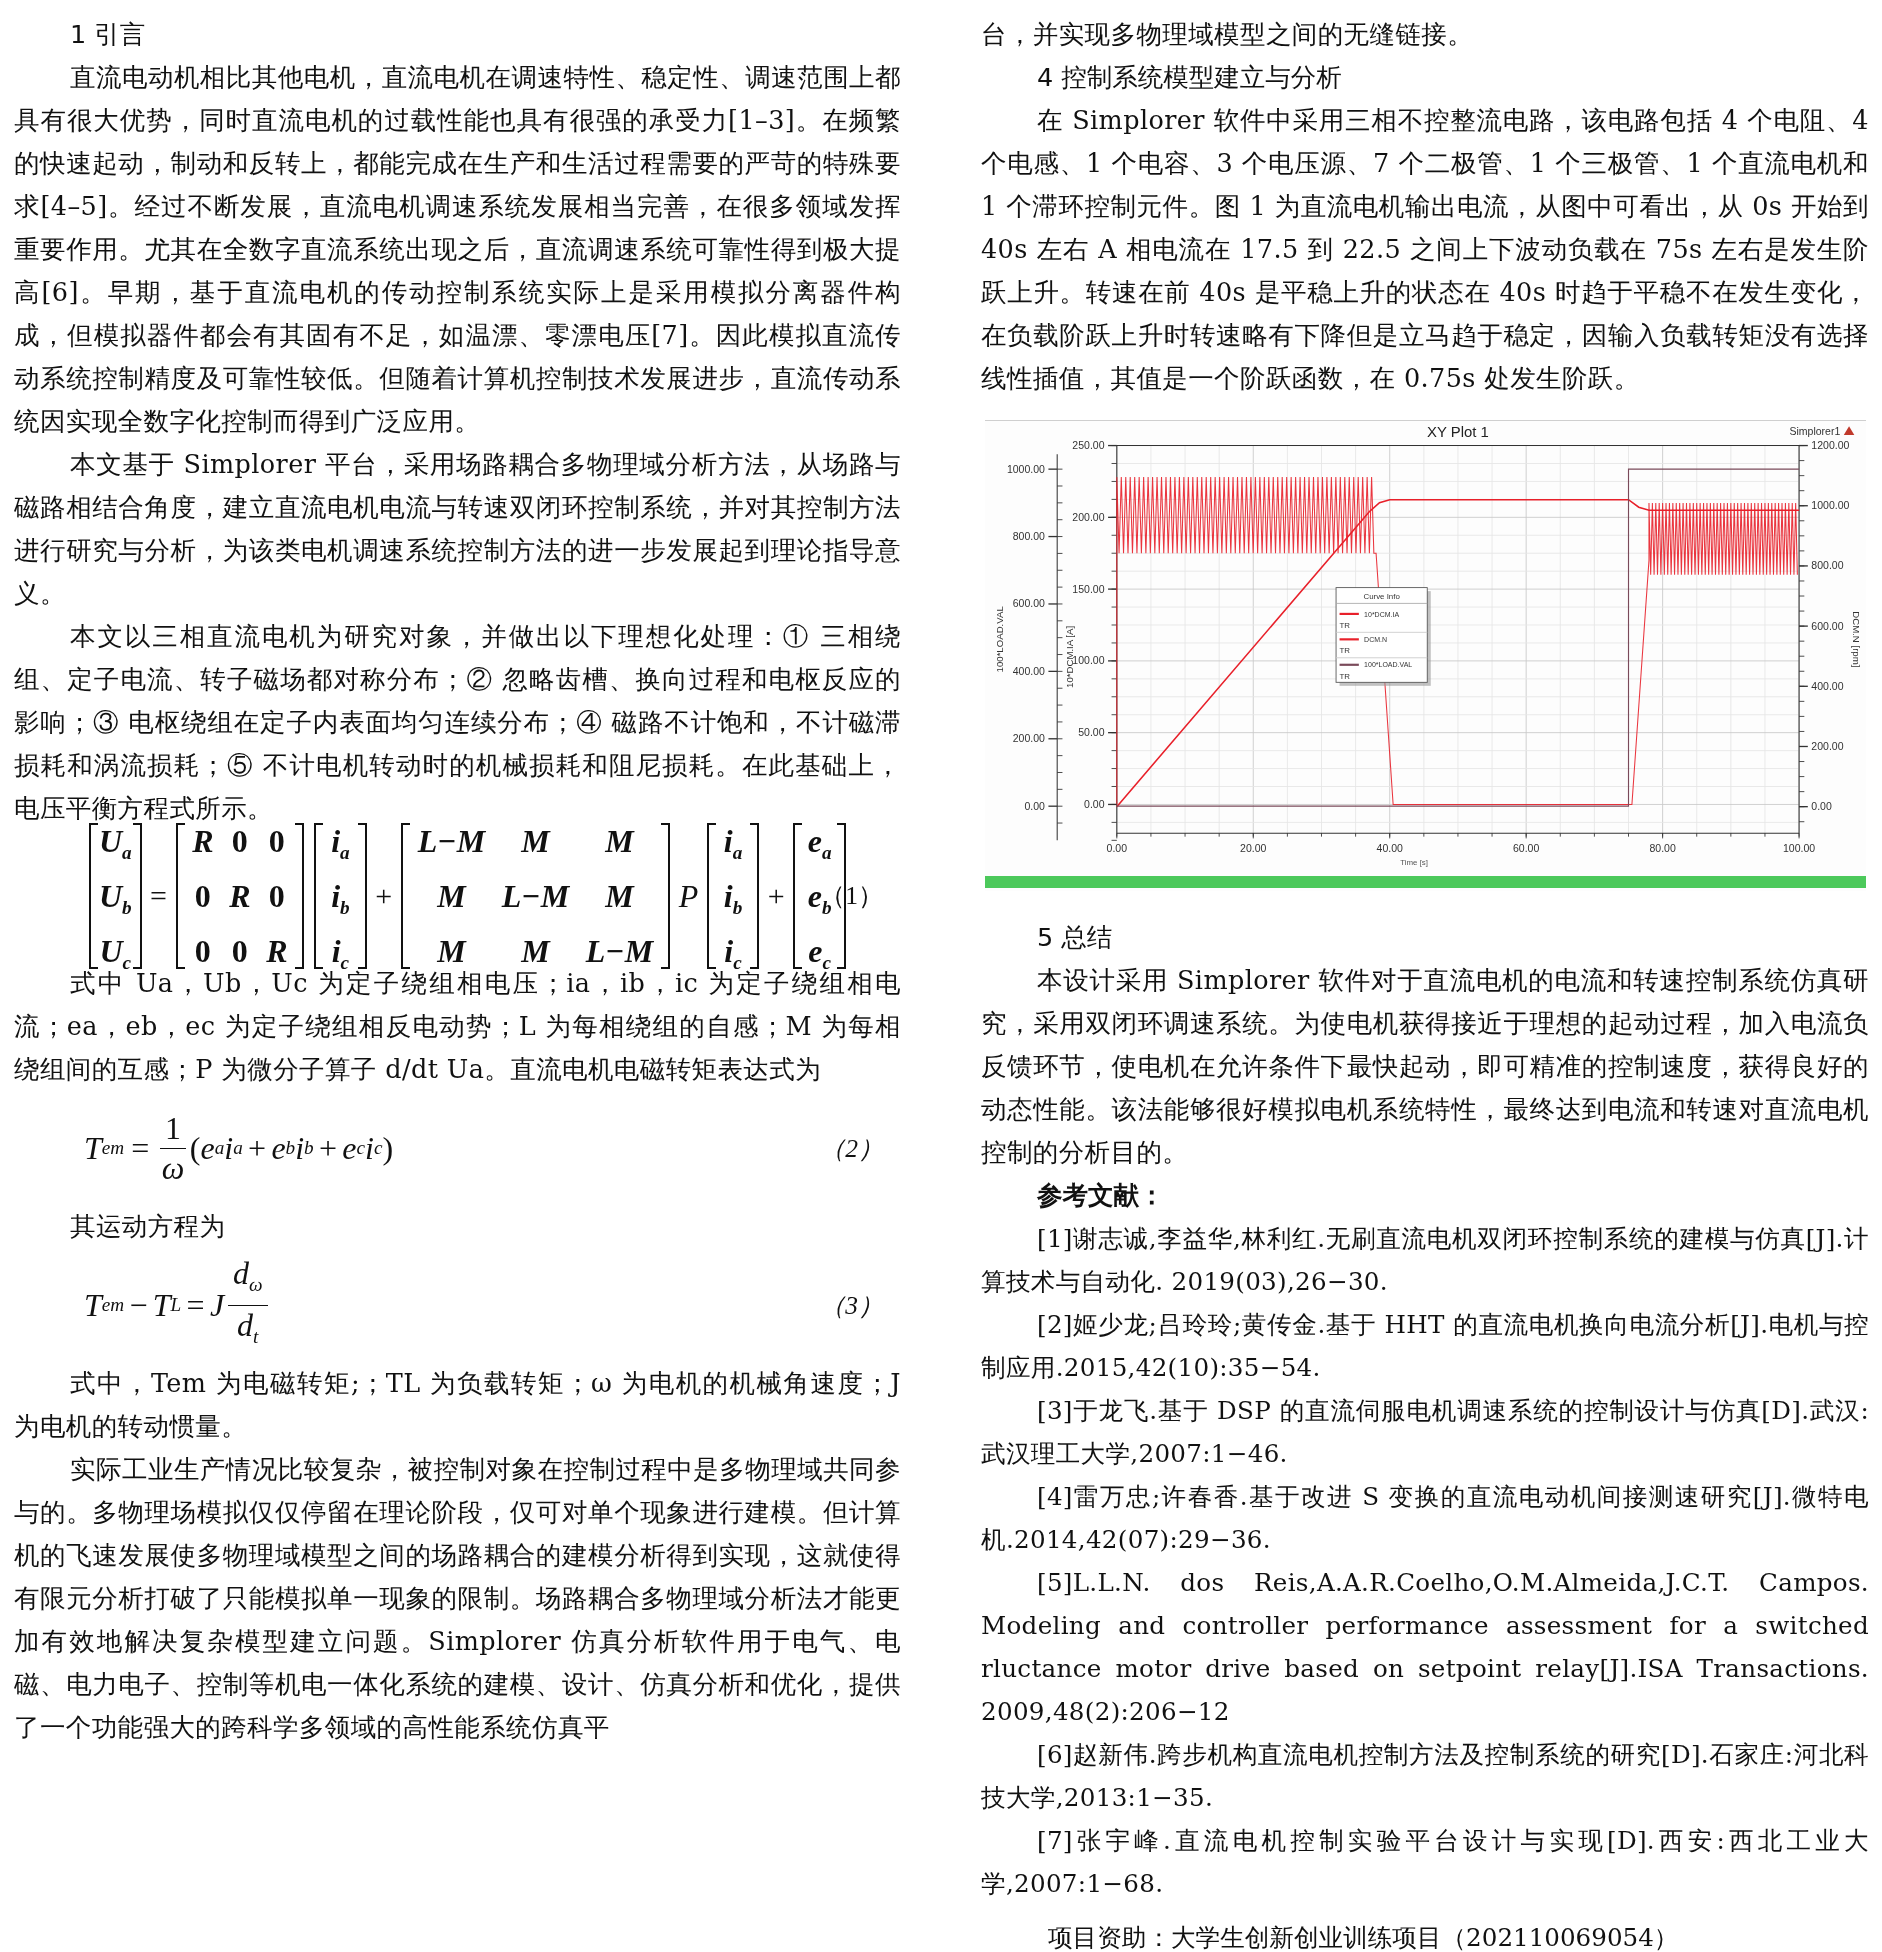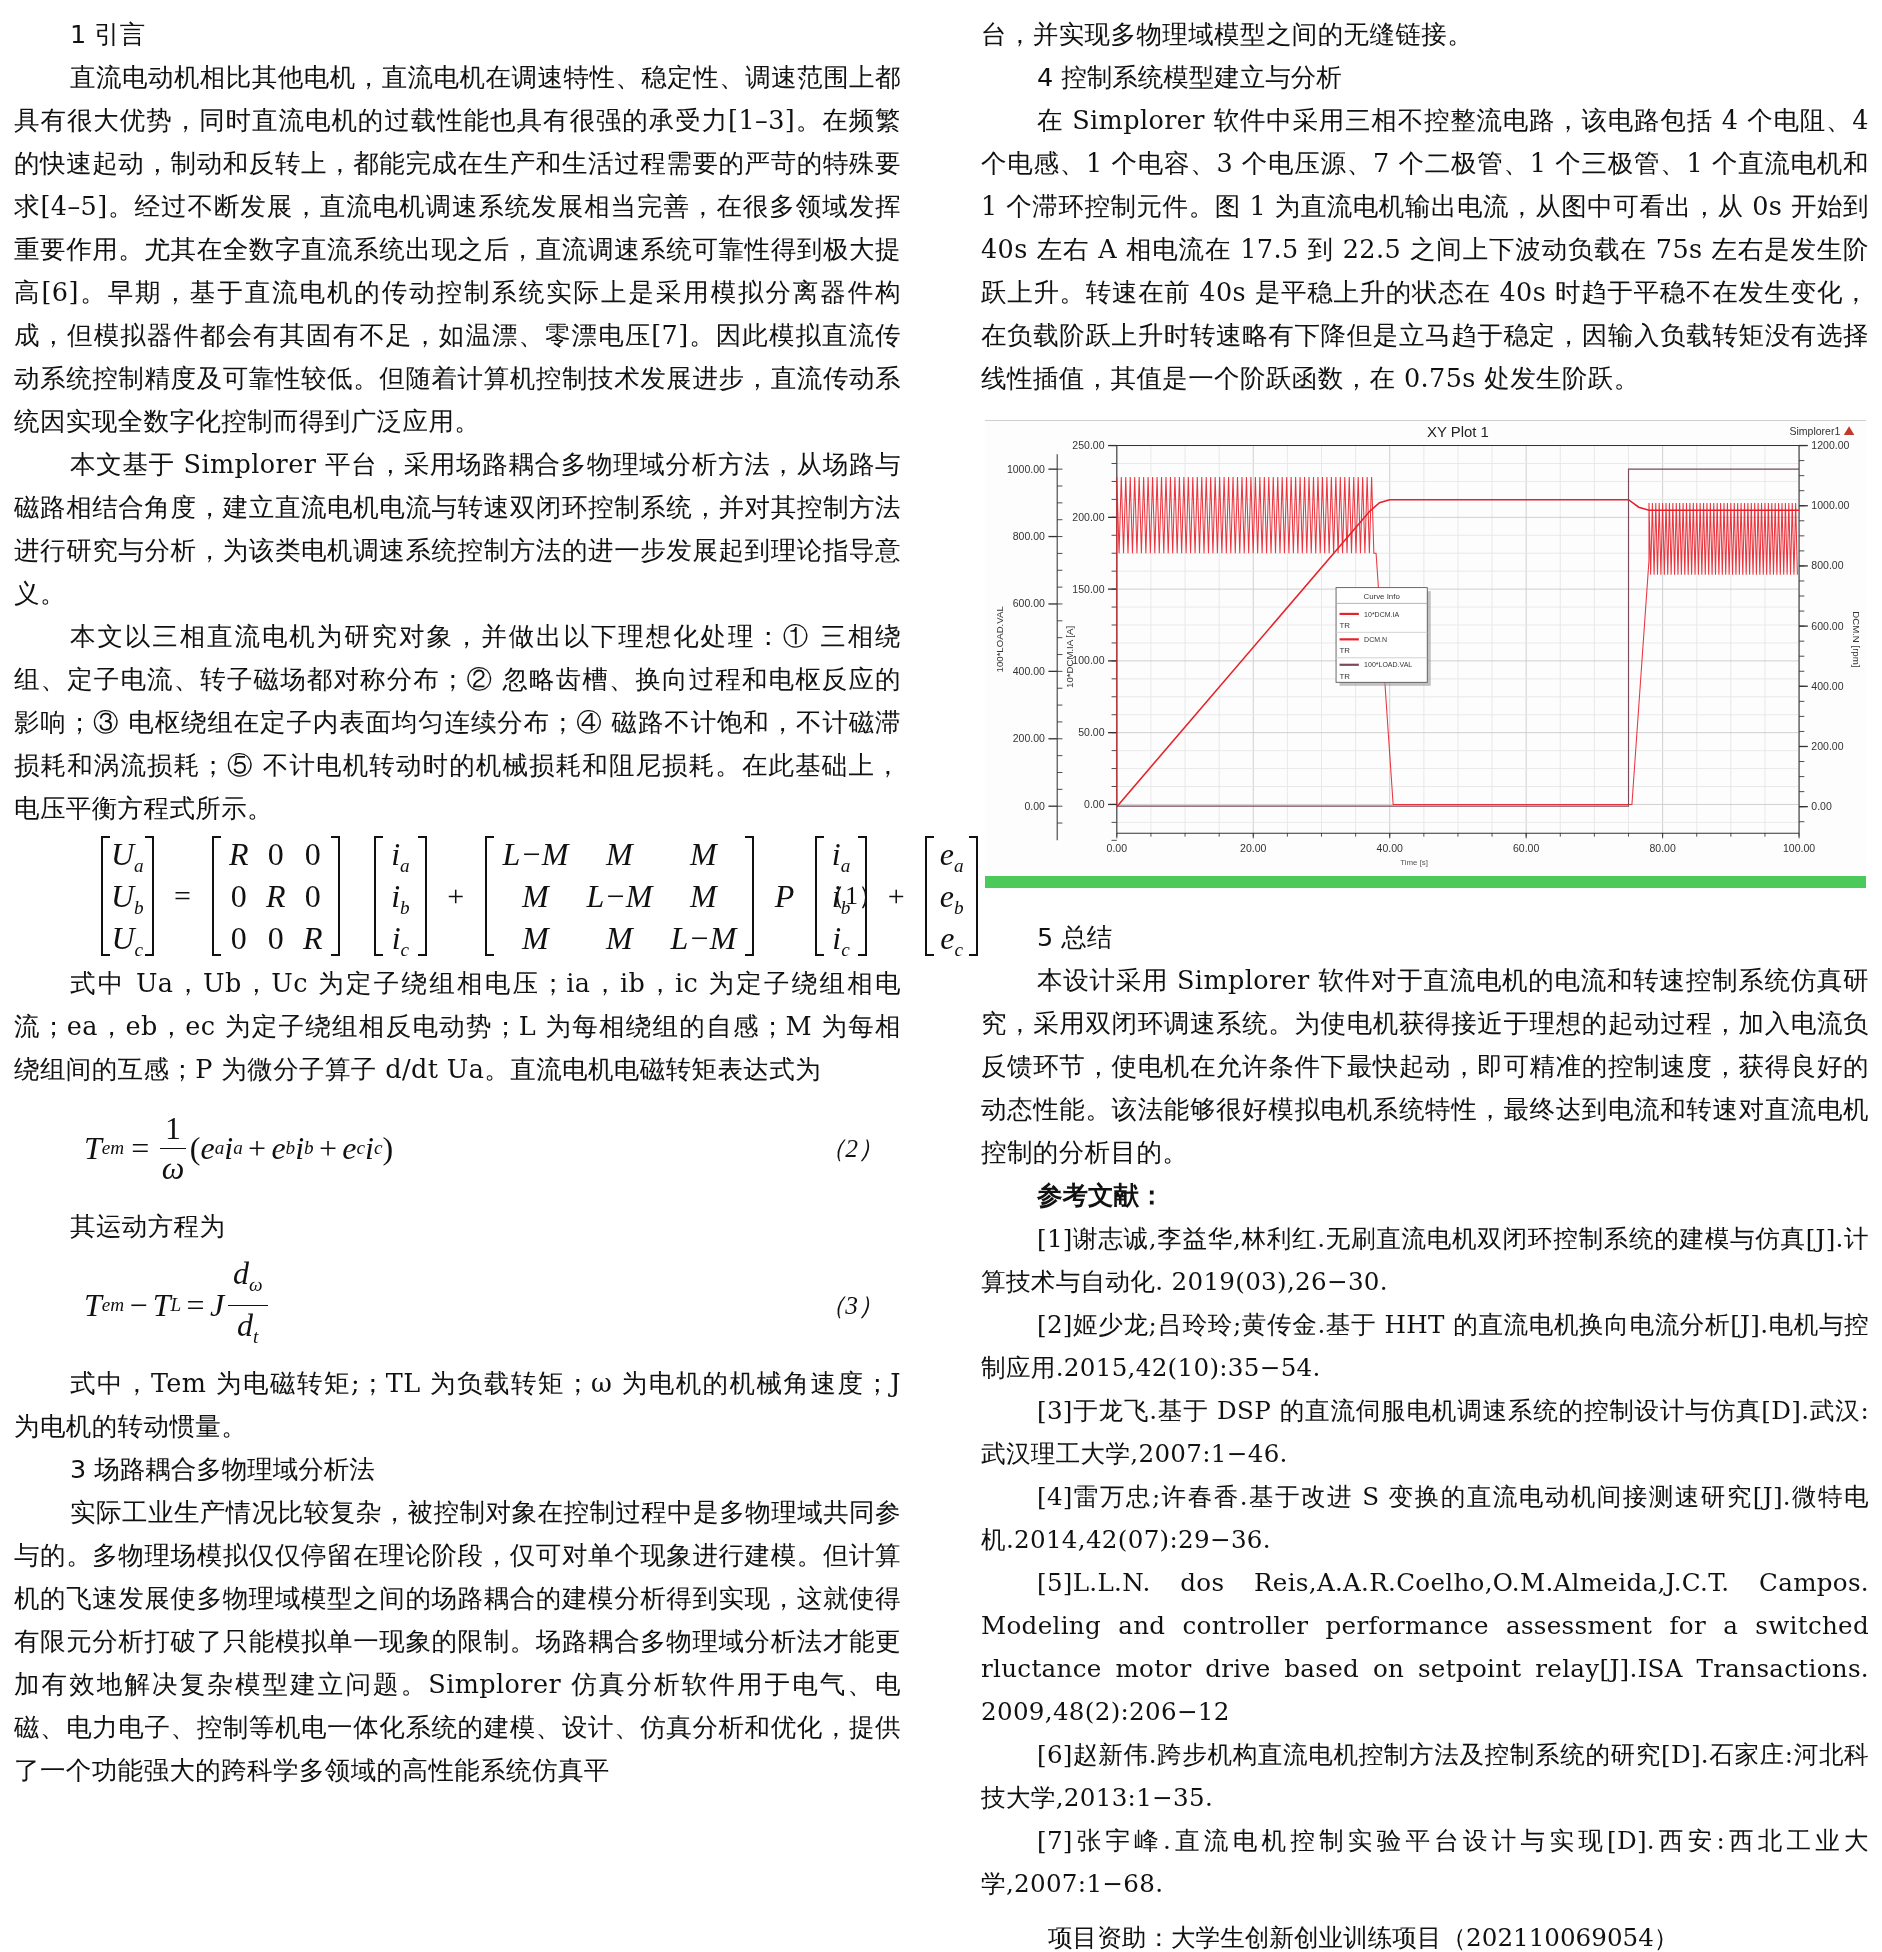--- a/index.html
+++ b/index.html
@@ -12,21 +12,21 @@
   .p.indent { text-indent: 56px; }
   .h { font-family: "DejaVu Sans", "Liberation Sans", sans-serif; font-size: 25.5px; line-height: 43px; margin: 0; padding-left: 56px; font-weight: normal; }
   .h.refs-title { font-weight: bold; }
   .ref { font-size: 24.6px; line-height: 43px; margin: 0; text-align: justify; text-indent: 56px; letter-spacing: 0.3px; }
   .fund { font-size: 24.6px; line-height: 43px; margin: 11px; padding-left: 56px; }
 
   
   .eq { position: relative; font-family: "Liberation Serif", "DejaVu Serif", serif; }
   .eq-num { position: absolute; right: 17.6px; font-size: 25.5px; font-family: "Liberation Serif", serif; }
   .matrix-row { display: flex; align-items: center; font-size: 32px; font-style: italic; height: 132px; padding-left: 70px; }
-  .mat { display: inline-grid; position: relative; padding: 0 8.8px; margin: 0 17px; row-gap: 2px; }
+  .mat { display: inline-grid; position: relative; padding: 0 8.8px; margin: 0 5px; row-gap: 15px; font-weight: bold; }
   .mat::before, .mat::after { content: ""; position: absolute; top: 1.8px; bottom: 1.8px; width: 7px; border: 2.2px solid #111; }
   .mat::before { left: 0; border-right: none; }
   .mat::after { right: 0; border-left: none; }
   .mat span { text-align: center; height: 40px; line-height: 40px; }
   .mat.c1 { grid-template-columns: 35px; }
   .mat.c3 { grid-template-columns: 37px 37px 37px; }
   .mat.c3w { grid-template-columns: 84px 84px 84px; }
   .op { font-style: normal; padding: 0 3.5px; font-size: 30px; }
   sub { font-size: 60%; }
   .up { font-style: normal; }
@@ -145,21 +145,20 @@
     <span class="up" style="padding:0 5.3px">=</span>
     <span>J</span>
     <span class="frac">
         <span class="num"><span>d</span><sub>ω</sub></span>
         <span class="den"><span>d</span><sub>t</sub></span>
       </span>
     <span class="eq-num" style="top:40px">（3）</span>
   </div>
 
   <p class="p indent">式中，Tem 为电磁转矩;；TL 为负载转矩；ω 为电机的机械角速度；J 为电机的转动惯量。</p>
-  <h2 class="h">3 场路耦合多物理域分析法</h2>
   <p class="p indent">实际工业生产情况比较复杂，被控制对象在控制过程中是多物理域共同参与的。多物理场模拟仅仅停留在理论阶段，仅可对单个现象进行建模。但计算机的飞速发展使多物理域模型之间的场路耦合的建模分析得到实现，这就使得有限元分析打破了只能模拟单一现象的限制。场路耦合多物理域分析法才能更加有效地解决复杂模型建立问题。Simplorer 仿真分析软件用于电气、电磁、电力电子、控制等机电一体化系统的建模、设计、仿真分析和优化，提供了一个功能强大的跨科学多领域的高性能系统仿真平</p>
 </div>
 
 <div class="col col-right">
   <div style="height:13px"></div>
   <p class="p">台，并实现多物理域模型之间的无缝链接。</p>
   <h2 class="h">4 控制系统模型建立与分析</h2>
   <p class="p indent">在 Simplorer 软件中采用三相不控整流电路，该电路包括 4 个电阻、4 个电感、1 个电容、3 个电压源、7 个二极管、1 个三极管、1 个直流电机和 1 个滞环控制元件。图 1 为直流电机输出电流，从图中可看出，从 0s 开始到 40s 左右 A 相电流在 17.5 到 22.5 之间上下波动负载在 75s 左右是发生阶跃上升。转速在前 40s 是平稳上升的状态在 40s 时趋于平稳不在发生变化，在负载阶跃上升时转速略有下降但是立马趋于稳定，因输入负载转矩没有选择线性插值，其值是一个阶跃函数，在 0.75s 处发生阶跃。</p>
 
   <div class="figure">

